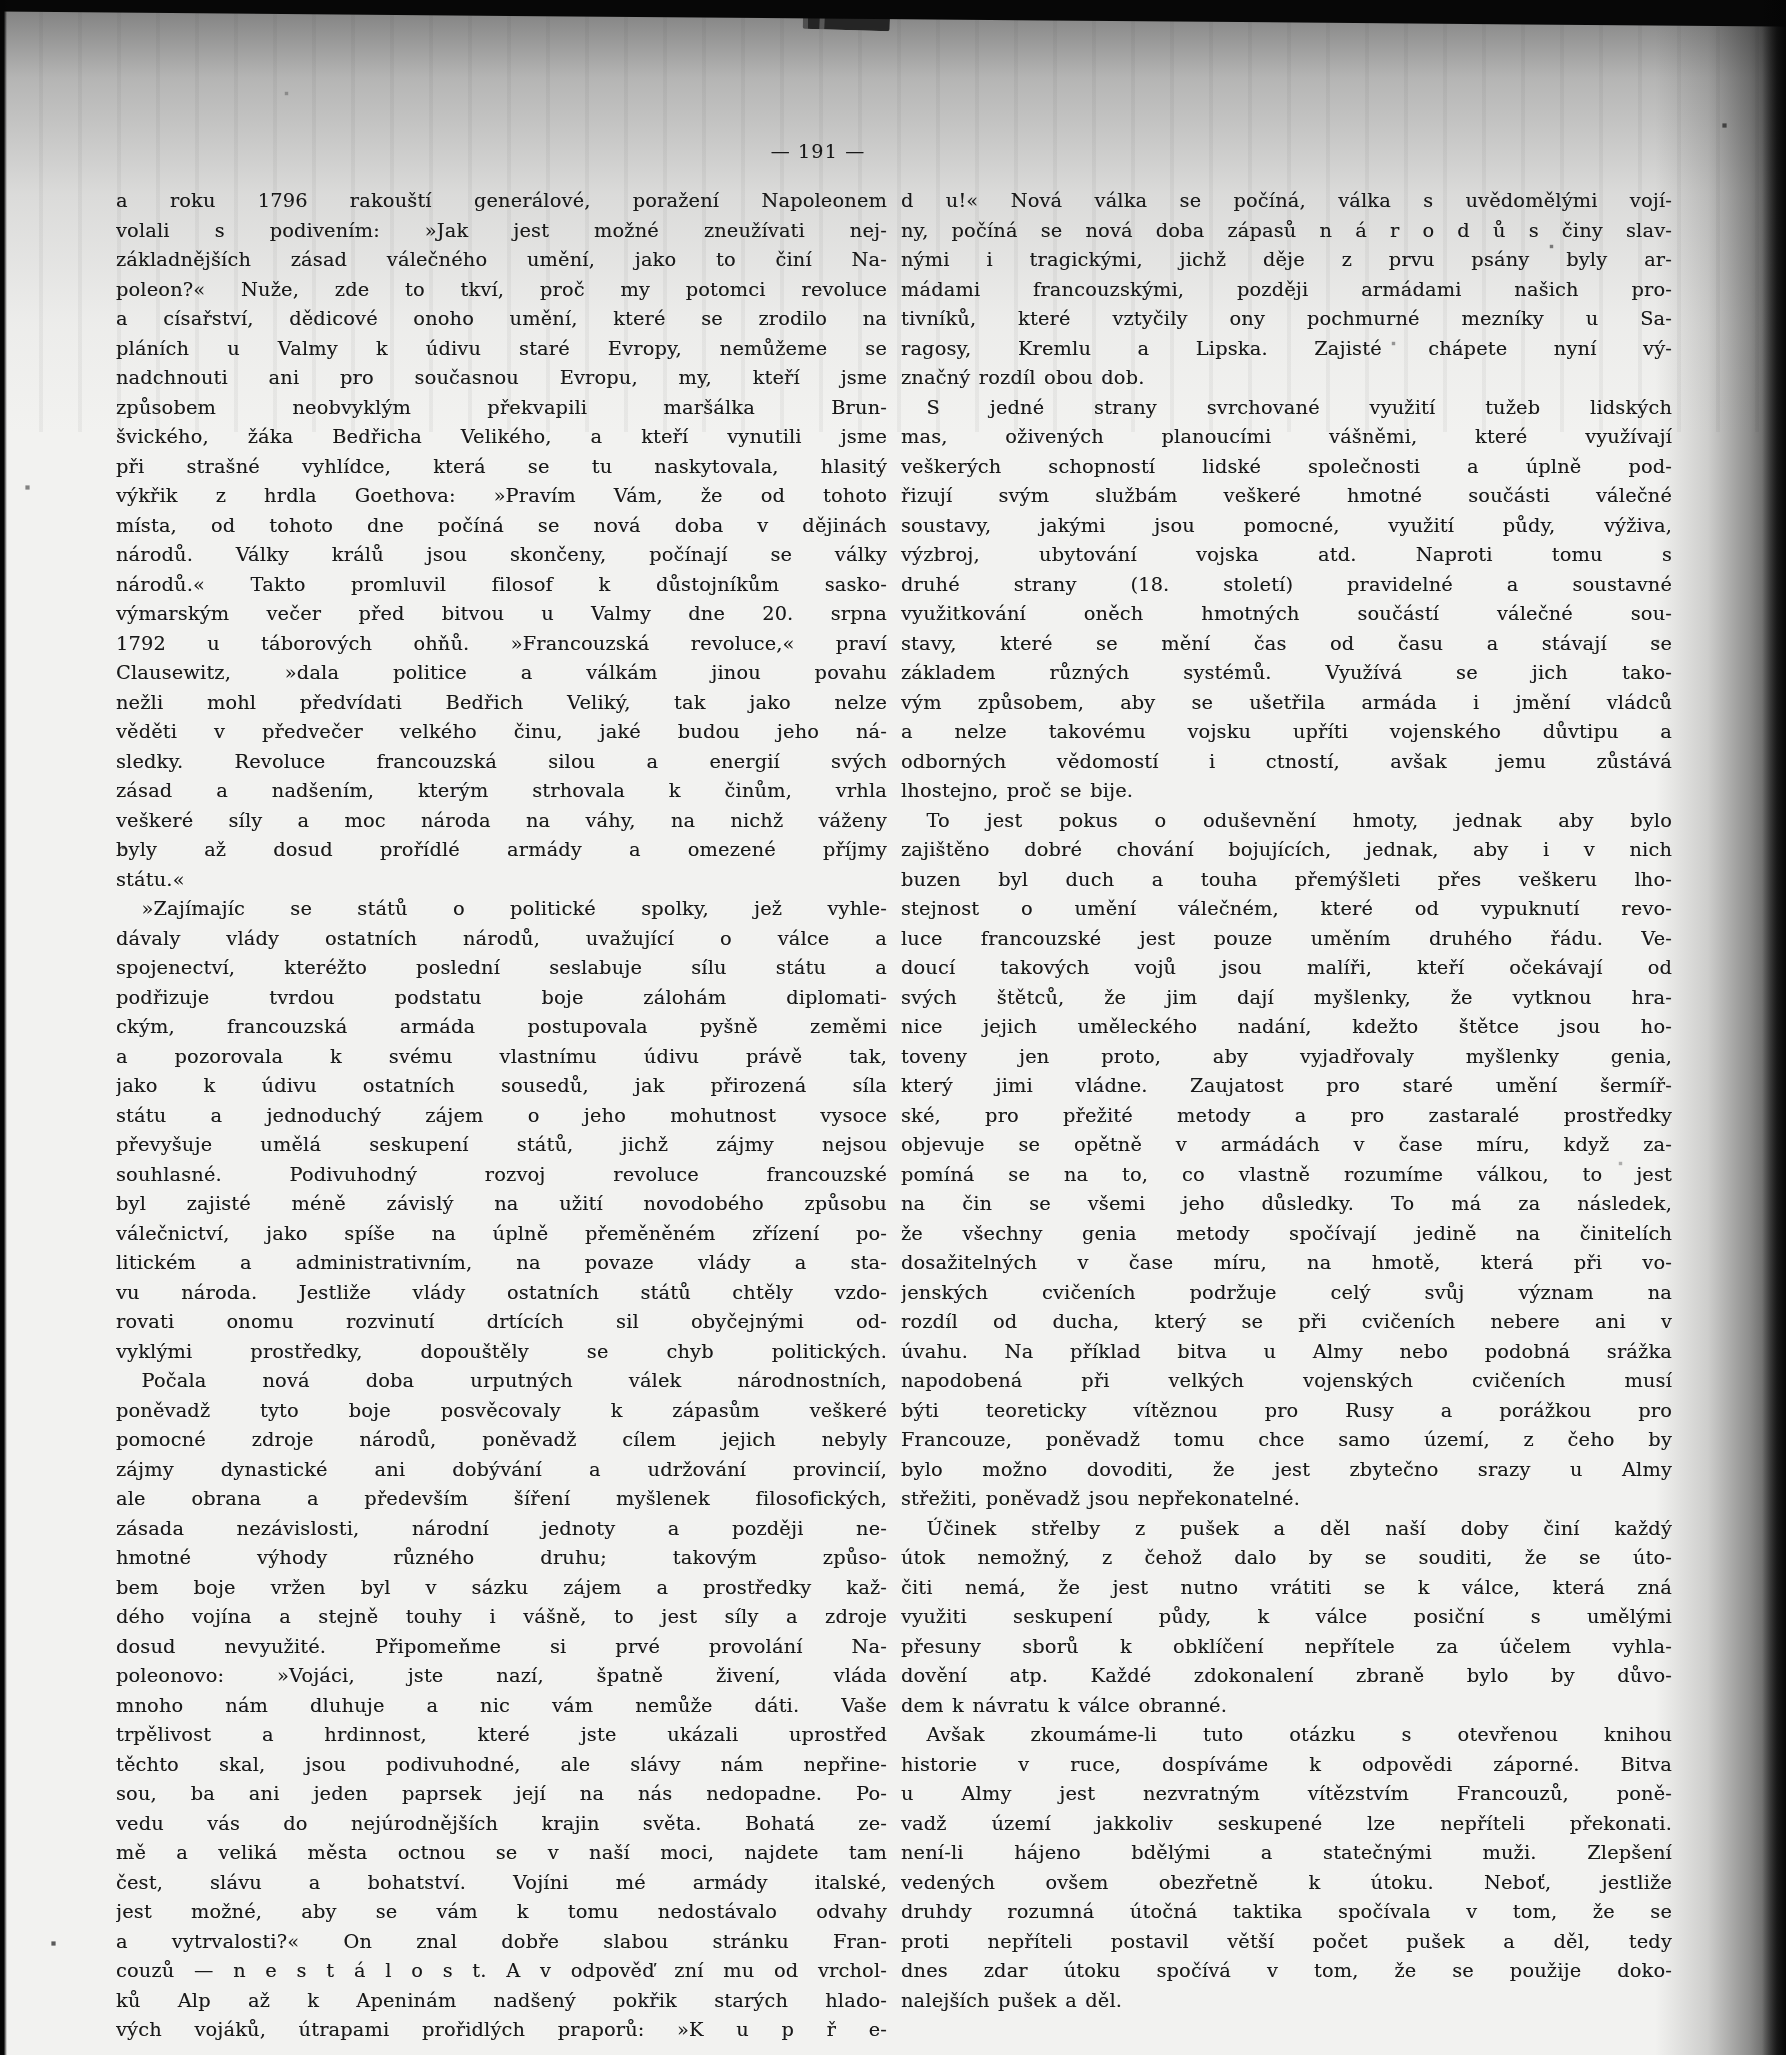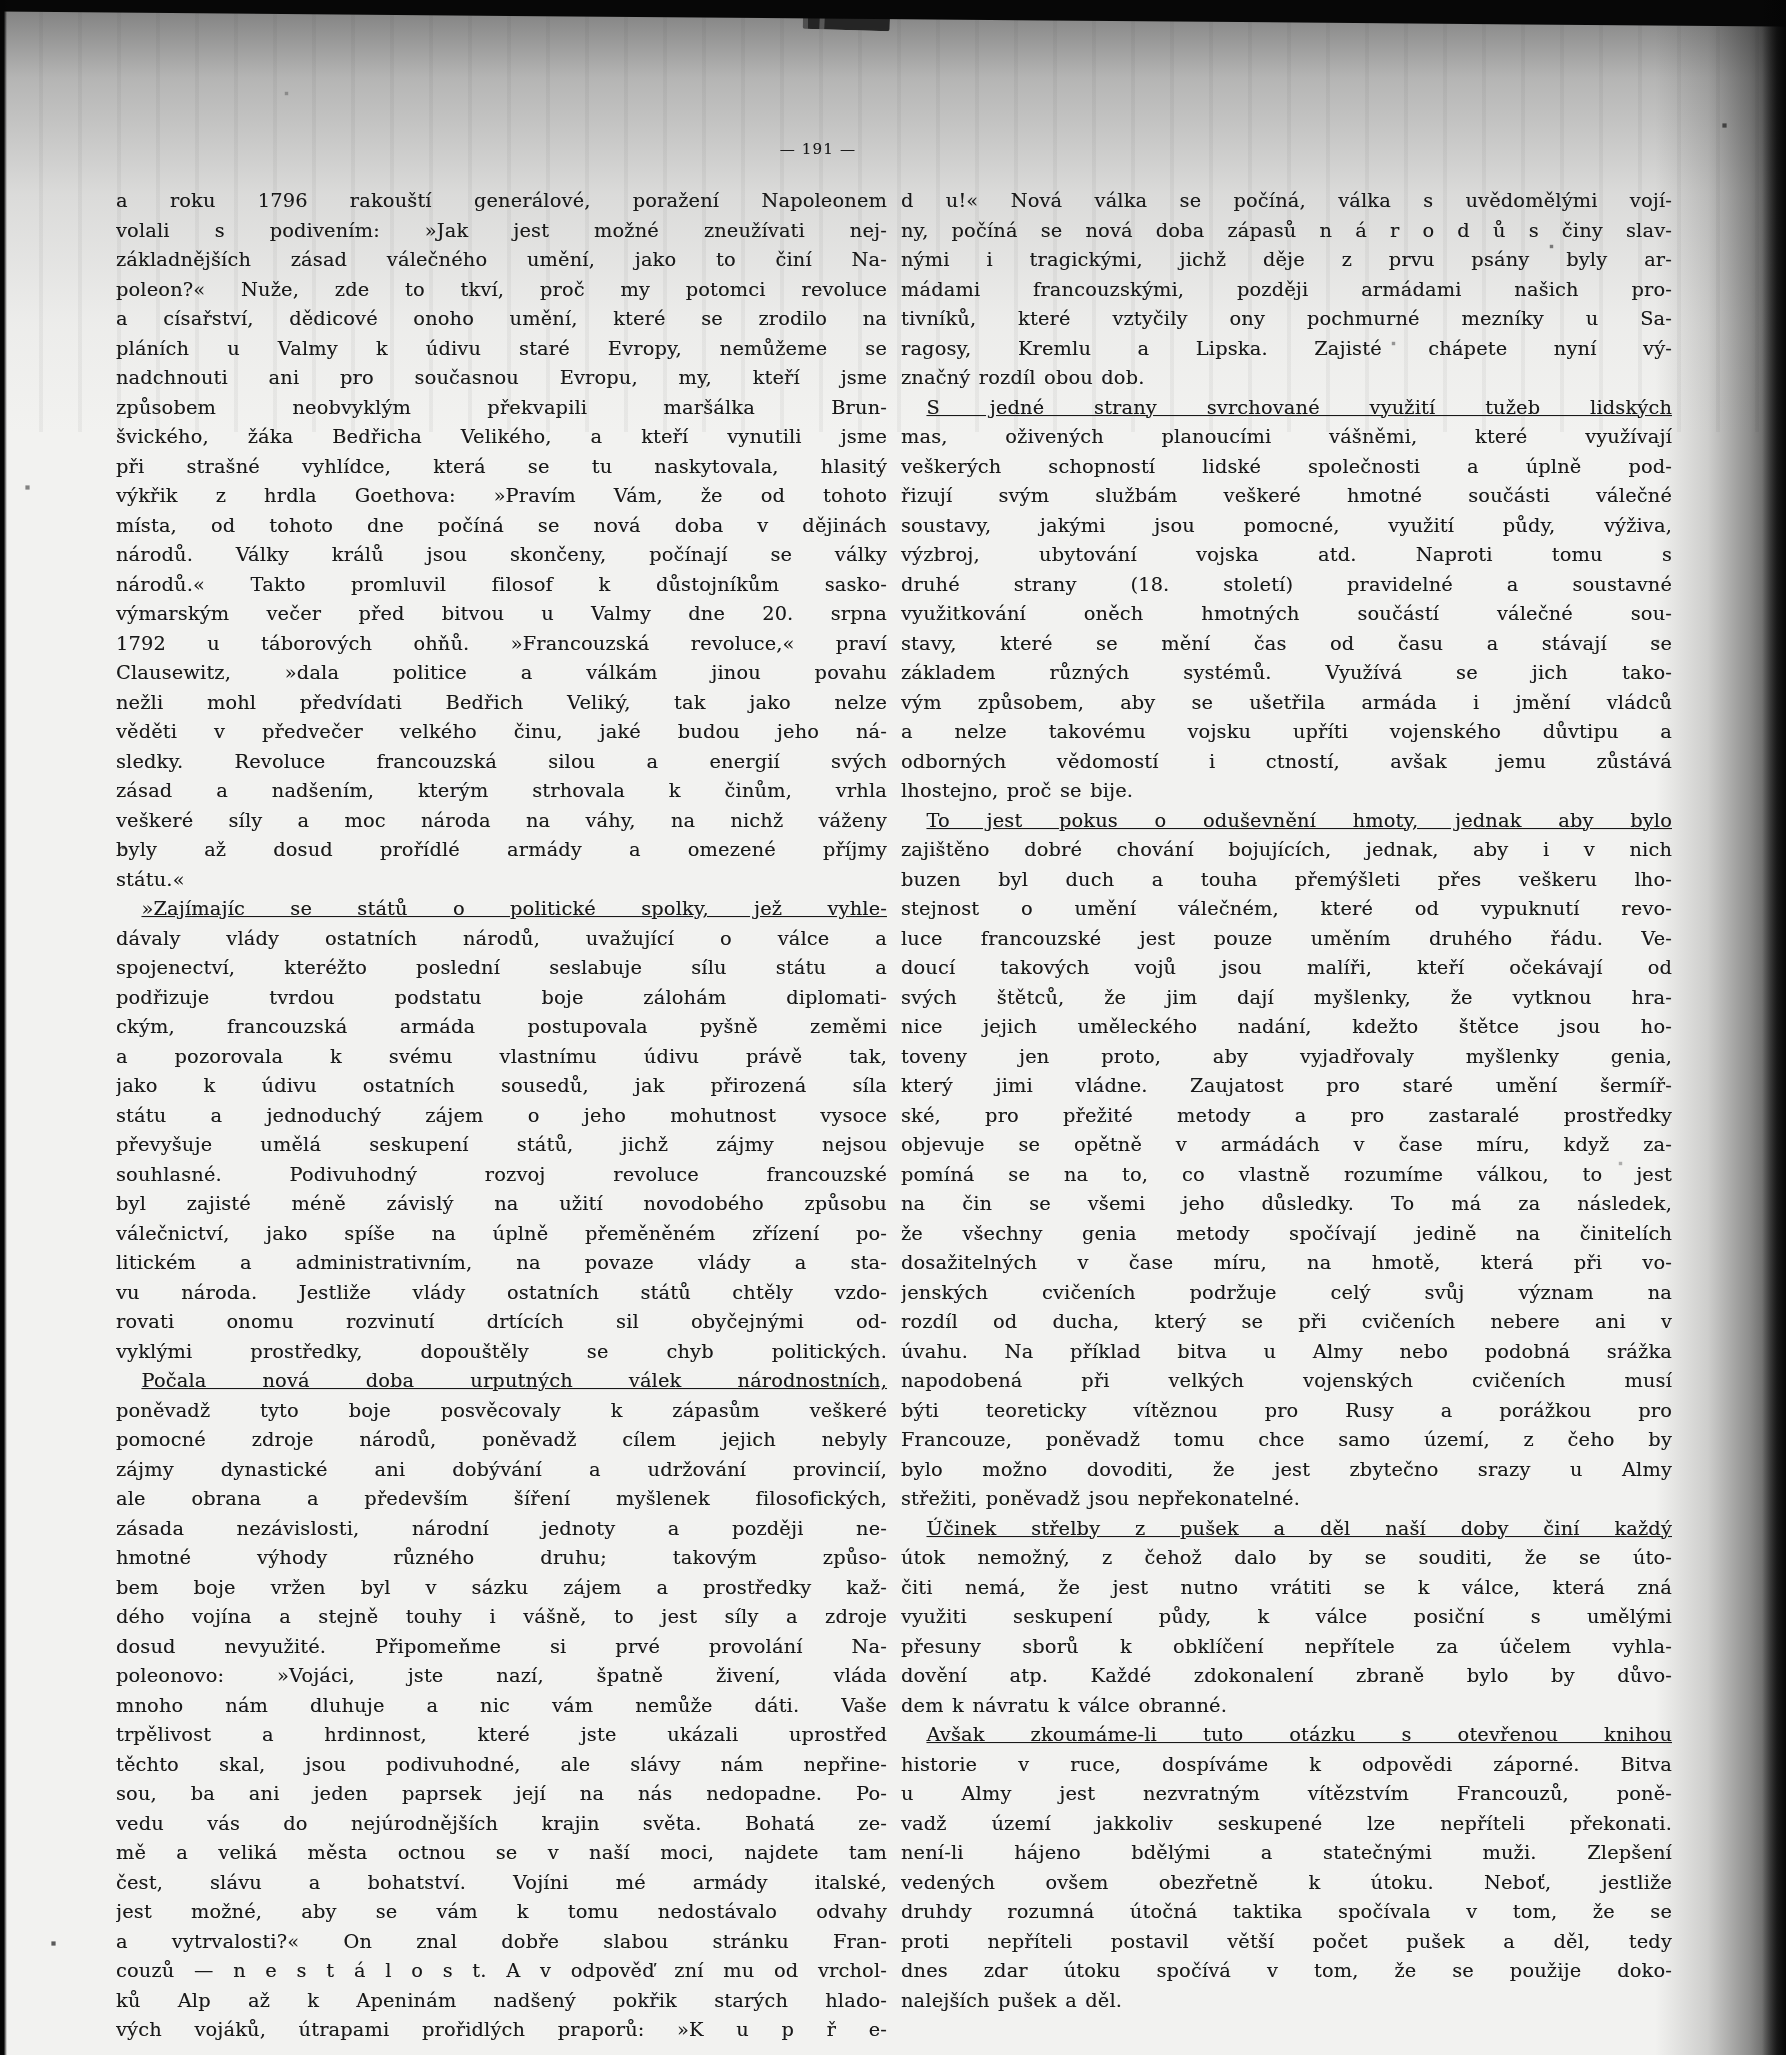--- a/index.html
+++ b/index.html
@@ -61,21 +61,21 @@
       1657px 641px 0 1.2px rgba(60,60,60,.45),
       1620px 1163px 0 1.2px rgba(70,70,70,.4),
       286px 93px 0 1.2px rgba(90,90,90,.5),
       27px 487px 0 1.6px rgba(40,40,40,.55),
       1285px 2157px 0 1.2px rgba(50,50,50,.5);
   }
   .page-number {
     position: absolute;
     left: 115px; top: 140px; width: 1406px;
     text-align: center;
-    font-size: 15px;
+    font-size: 19px;
     letter-spacing: 1.2px;
     color: var(--ink, #181818);
     text-shadow: 0.2px 0.2px 0.2px rgba(0,0,0,.35);
   }
   .columns {
     position: absolute;
     left: 116px; top: 186px;
     display: flex;
     gap: 14px;
   }
@@ -86,21 +86,21 @@
     font-size: 19.3px;
     color: var(--ink, #181818);
     text-align: justify;
     text-align-last: justify;
     letter-spacing: 0.2px;
     word-spacing: 2.1px;
     white-space: normal;
     overflow: hidden;
     text-shadow: 0.2px 0.2px 0.2px rgba(0,0,0,.35);
   }
-  .line.indent { text-indent: 25.5px; text-decoration: underline; }
+  .line.indent { text-indent: 25.5px; }
   .line.end { text-align-last: left; }
 </style>
 </head>
 <body>
 
 <div class="scan">
   <div class="vignette-top"></div>
   <div class="vignette-right"></div>
 
   <div class="page-number">— 191 —</div>

